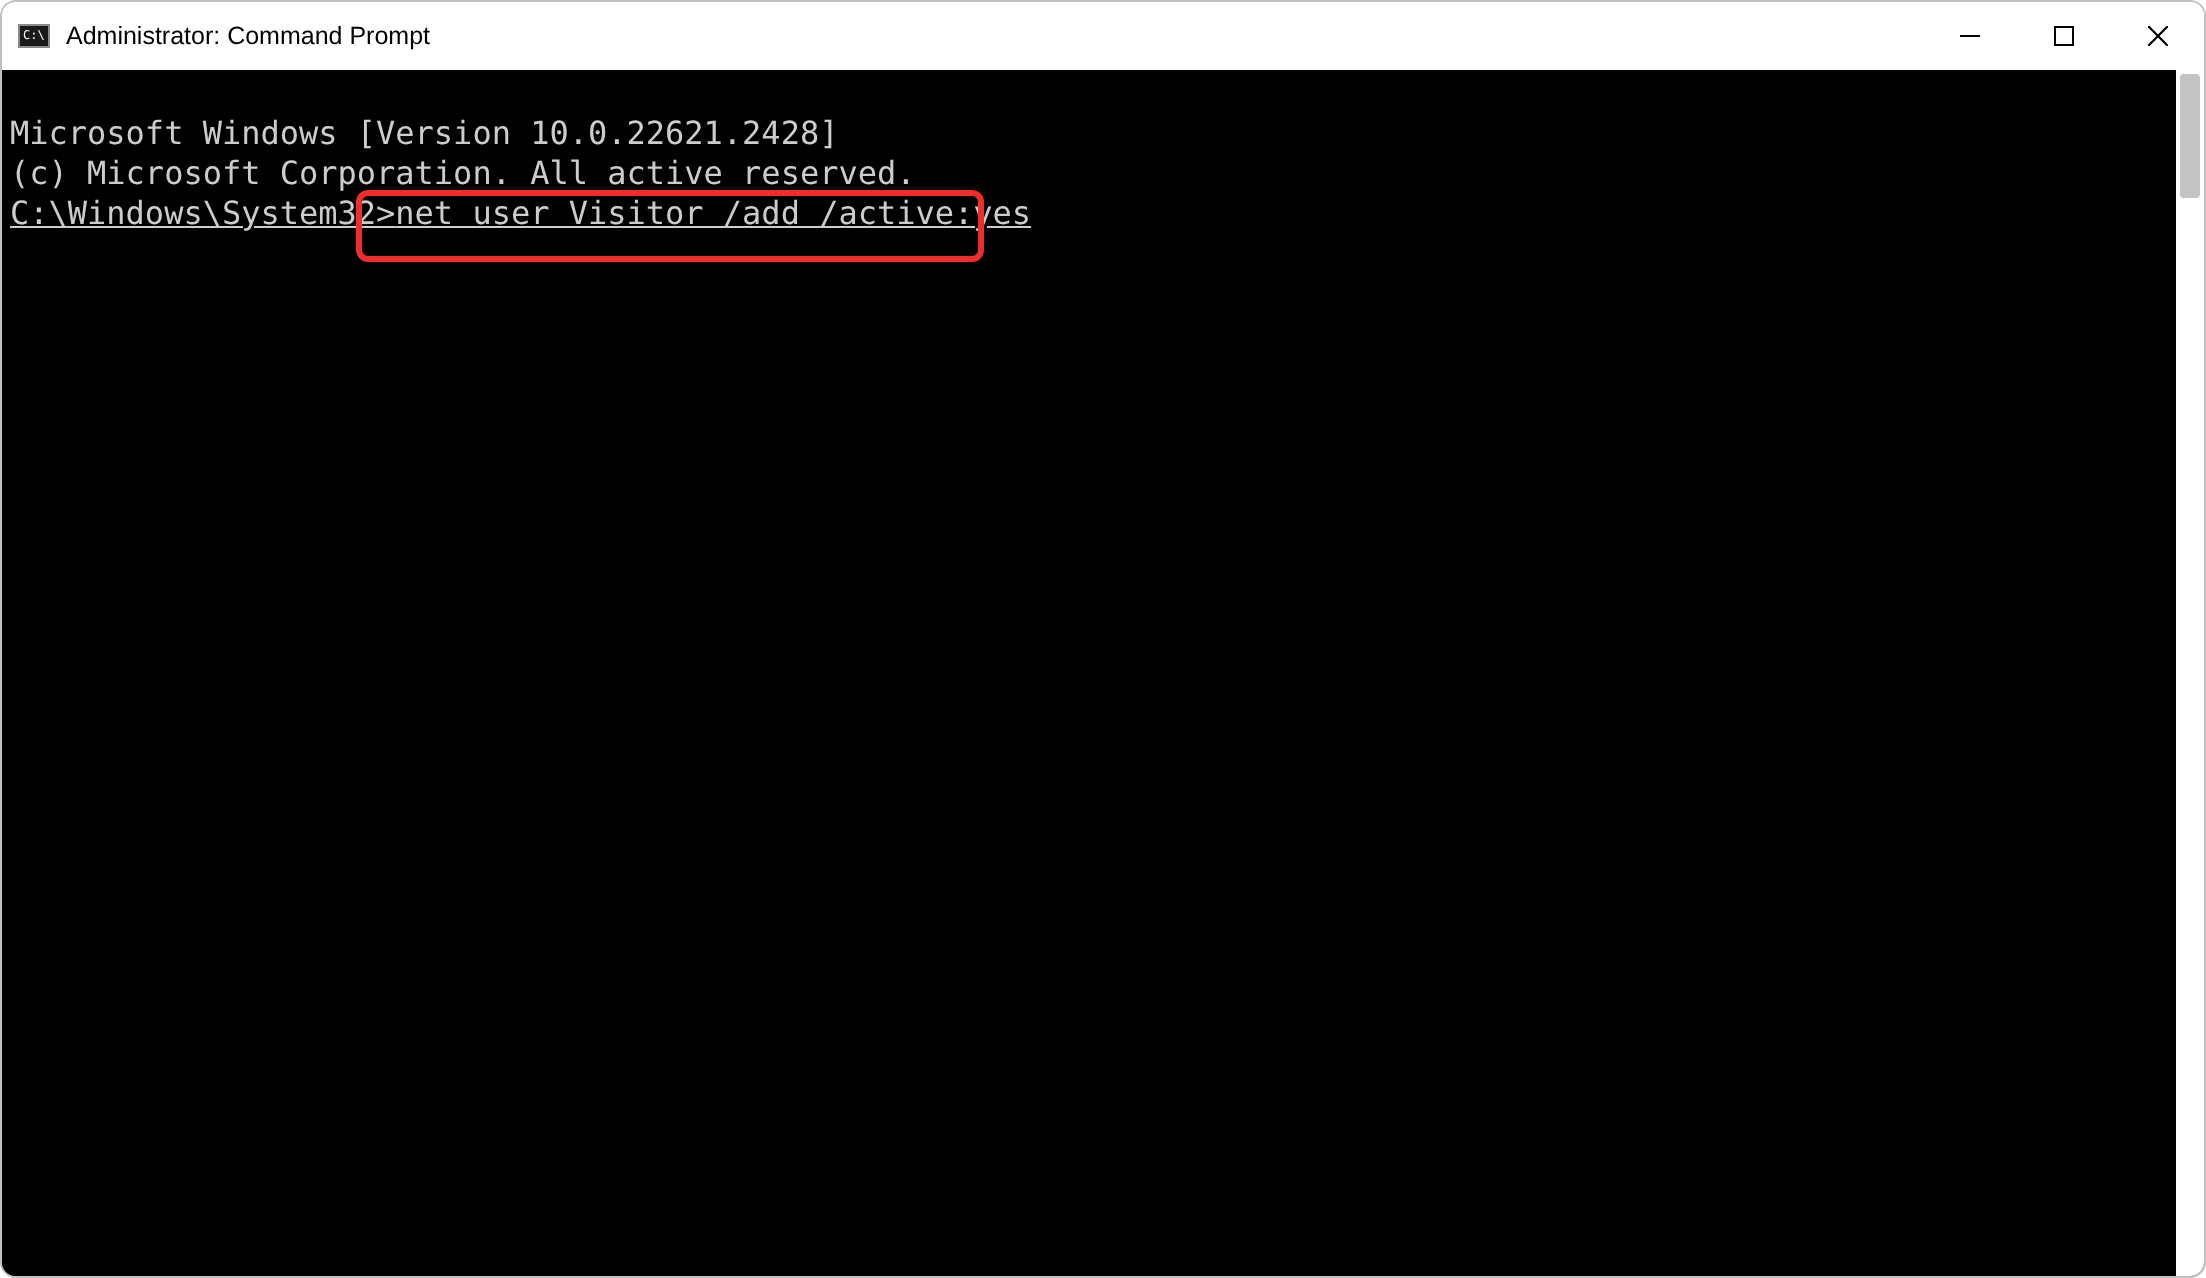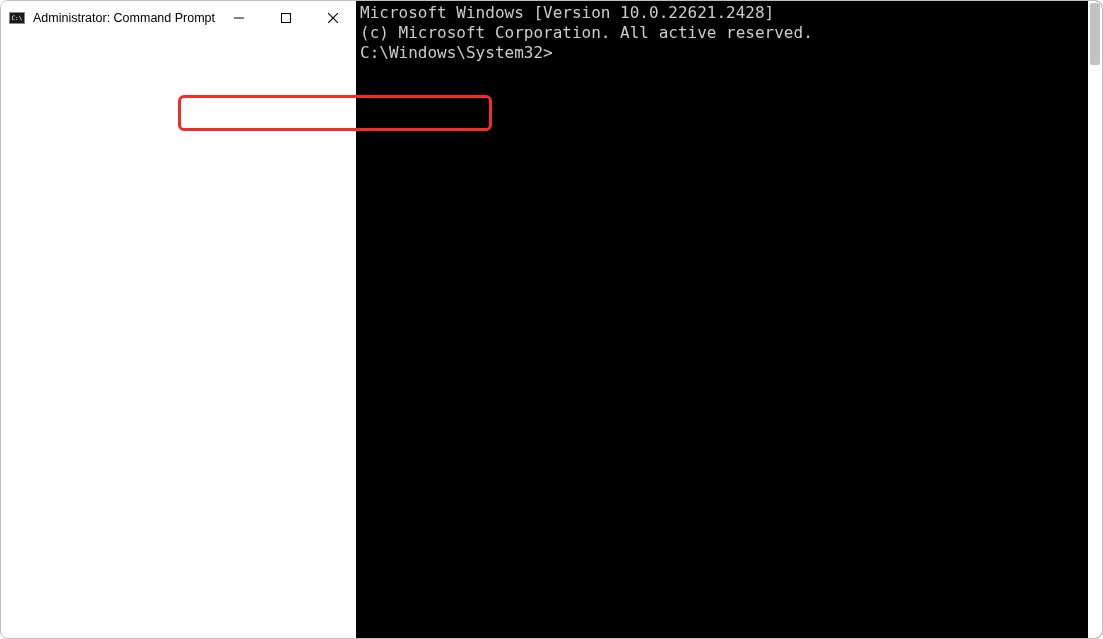--- a/index.html
+++ b/index.html
@@ -16,21 +16,21 @@
 
     .window {
       width: 1103px;
       height: 639px;
       background: #ffffff;
       border: 1px solid #c0c0c0;
       border-radius: 8px;
       overflow: hidden;
       position: relative;
       display: flex;
-      flex-direction: row;
+      flex-direction: column;
     }
 
     .titlebar {
       height: 34px;
       background: #ffffff;
       display: flex;
       align-items: center;
       justify-content: space-between;
       padding-left: 8px;
       user-select: none;
@@ -96,21 +96,21 @@
       margin-right: 0;
     }
 
     .console {
       position: absolute;
       left: 0;
       top: 0;
       right: 14px;
       bottom: 0;
       background: #000000;
-      padding: 2px 0 0 4px;
+      padding: 22px 0 0 4px;
       font-family: "Consolas", "Lucida Console", monospace;
       font-size: 16px;
       line-height: 20px;
       color: #cccccc;
       white-space: pre;
       overflow: hidden;
     }
 
     .scrollbar-track {
       position: absolute;
@@ -141,20 +141,21 @@
       height: 36px;
       pointer-events: none;
     }
 
     .line {
       display: block;
     }
 
     .prompt-line {
       display: flex;
+      text-decoration: underline;
     }
   </style>
 </head>
 <body>
 
 <div class="window">
 
   <div class="titlebar">
     <div class="titlebar-left">
       <span class="app-icon">
@@ -179,21 +180,21 @@
       <button class="win-ctrl close">
         <svg viewBox="0 0 10 10">
             <line x1="0" y1="0" x2="10" y2="10"></line>
             <line x1="10" y1="0" x2="0" y2="10"></line>
           </svg>
       </button>
     </div>
   </div>
 
   <div class="console-wrapper">
-    <div class="console"><span class="line">Microsoft Windows [Version 10.0.22621.2428]</span><span class="line">(c) Microsoft Corporation. All active reserved.</span><span class="line"></span><span class="prompt-line"><span>C:\Windows\System32&gt;</span></span></div>
+    <div class="console"><span class="line">Microsoft Windows [Version 10.0.22621.2428]</span><span class="line">(c) Microsoft Corporation. All active reserved.</span><span class="line"></span><span class="prompt-line"><span>C:\Windows\System32&gt;</span><span>net user Visitor /add /active:yes</span></span></div>
 
     <div class="scrollbar-track">
       <div class="scrollbar-thumb"></div>
     </div>
   </div>
 
   <div class="highlight-box"></div>
 
 </div>
 

